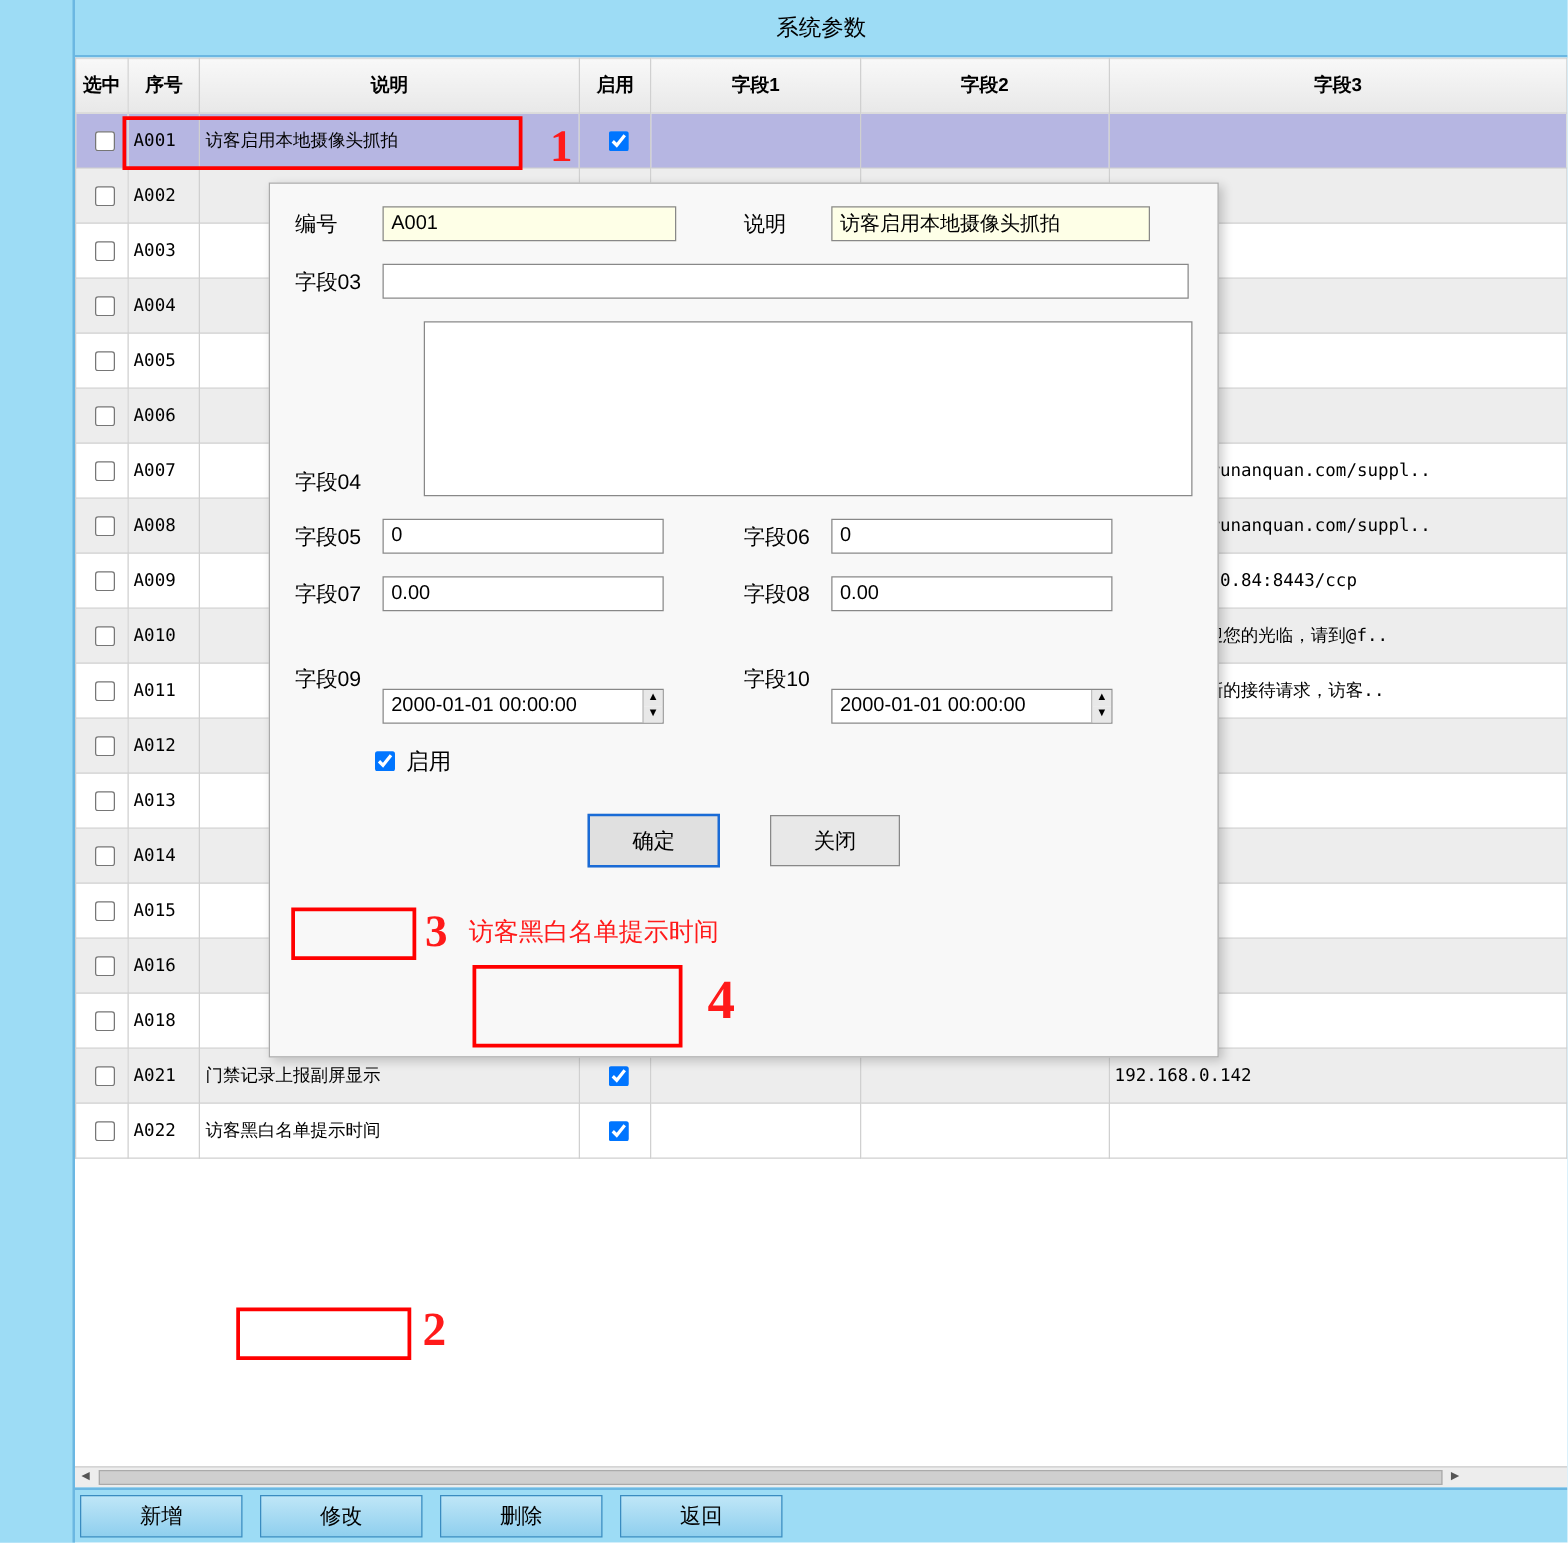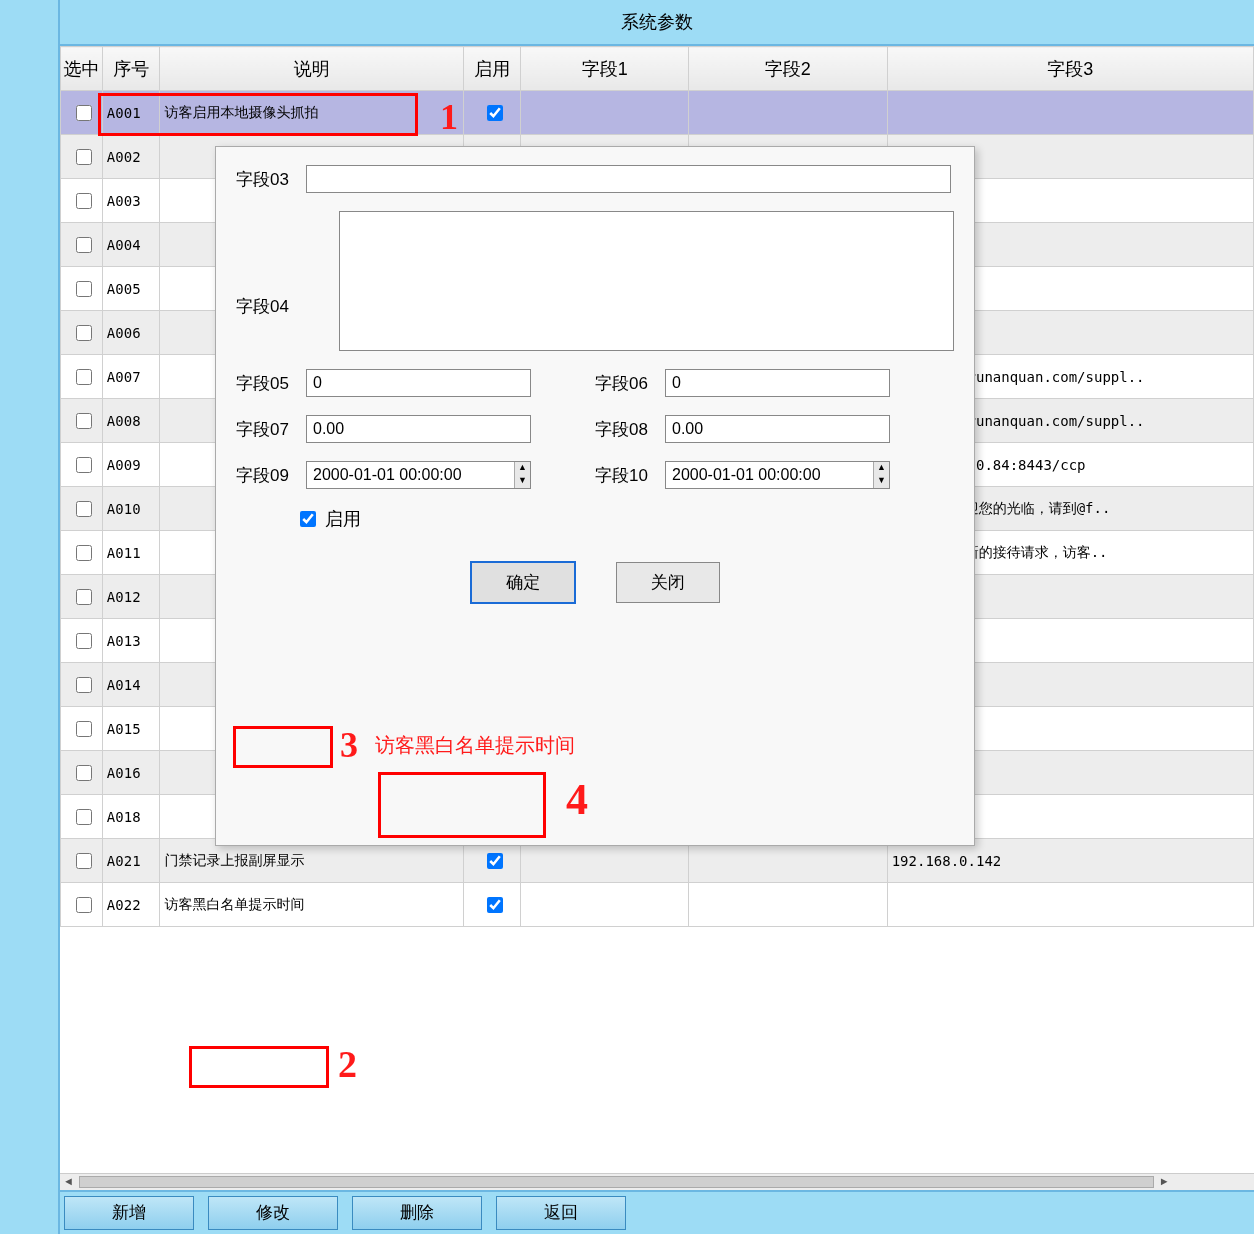--- a/index.html
+++ b/index.html
@@ -40,22 +40,22 @@
   table.grid th, table.grid td {
     border: 1px solid #d0d0d0;
     padding: 0;
     height: 44px;
     overflow: hidden;
     white-space: nowrap;
     text-overflow: ellipsis;
   }
   table.grid th {
     background: linear-gradient(#f8f8f8,#e8e8e8);
-    font-weight: normal;
-    font-size: 18px;
+    font-weight: bold;
+    font-size: 15px;
     text-align: center;
   }
   table.grid td {
     font-family: SimSun, monospace;
     font-size: 14px;
     padding-left: 4px;
   }
   .col-sel { width: 40px; text-align: center; }
   .col-id  { width: 55px; }
   .col-desc{ width: 290px; }
@@ -107,30 +107,30 @@
     padding: 4px 6px;
     font-size: 16px;
     font-family: inherit;
   }
   .inp.num { background: #feffe7; width: 235px; }
   .inp.desc { background: #feffe7; width: 255px; }
   .inp.wide { width: 645px; background: #fff; }
   .inp.focus { border: 1px solid #1a6bd6; }
   textarea.inp { height: 140px; resize: none; }
   .inp.small { width: 225px; }
-  .spinwrap { position: relative; display:inline-block; }
+  .spinwrap { position: relative; display:inline-block;margin-top:44px; }
   .spin {
     position: absolute; right: 1px; top: 1px;
     width: 16px; height: calc(100% - 2px);
     display: flex; flex-direction: column;
     border-left: 1px solid #aaa;
   }
   .spin div { flex:1; background:#e8e8e8; font-size:9px; text-align:center; line-height:11px; cursor:pointer;}
   .enable-row { margin-left: 60px; margin-top: 10px; }
-  .btn-row { margin-top: 30px; text-align: center; font-family: Liberation Serif, serif; }
+  .btn-row { margin-top: 30px; text-align: center; }
   .btn {
     display: inline-block;
     padding: 8px 34px;
     font-size: 17px;
     background: #e8e8e8;
     border: 1px solid #888;
     cursor: pointer;
     margin: 0 18px;
   }
   .btn.primary { border: 2px solid #1a6bd6; background:#e0e0e0; }
@@ -393,24 +393,34 @@
   <div class="footer">
     <div class="fbtn">新增</div>
     <div class="fbtn">修改</div>
     <div class="fbtn">删除</div>
     <div class="fbtn">返回</div>
   </div>
 
   <div class="dialog">
     <div class="dlg-body">
       <div class="row">
+        <div class="half">
+          <label>编号</label>
+          <input class="inp num" value="A001" style="">
+        </div>
+        <div class="half">
+          <label>说明</label>
+          <input class="inp desc" value="访客启用本地摄像头抓拍" style="">
+        </div>
+      </div>
+      <div class="row">
         <label>字段03</label>
         <input class="inp wide" value="" style="">
       </div>
-      <div class="row" style="align-items:center;gap:36px;">
+      <div class="row" style="align-items:flex-end;gap:36px;">
         <label style="margin-top:50px;">字段04</label>
         <textarea class="inp wide" style=""></textarea>
       </div>
       <div class="row">
         <div class="half">
           <label>字段05</label>
           <input class="inp small" value="0" style="">
         </div>
         <div class="half">
           <label>字段06</label>

